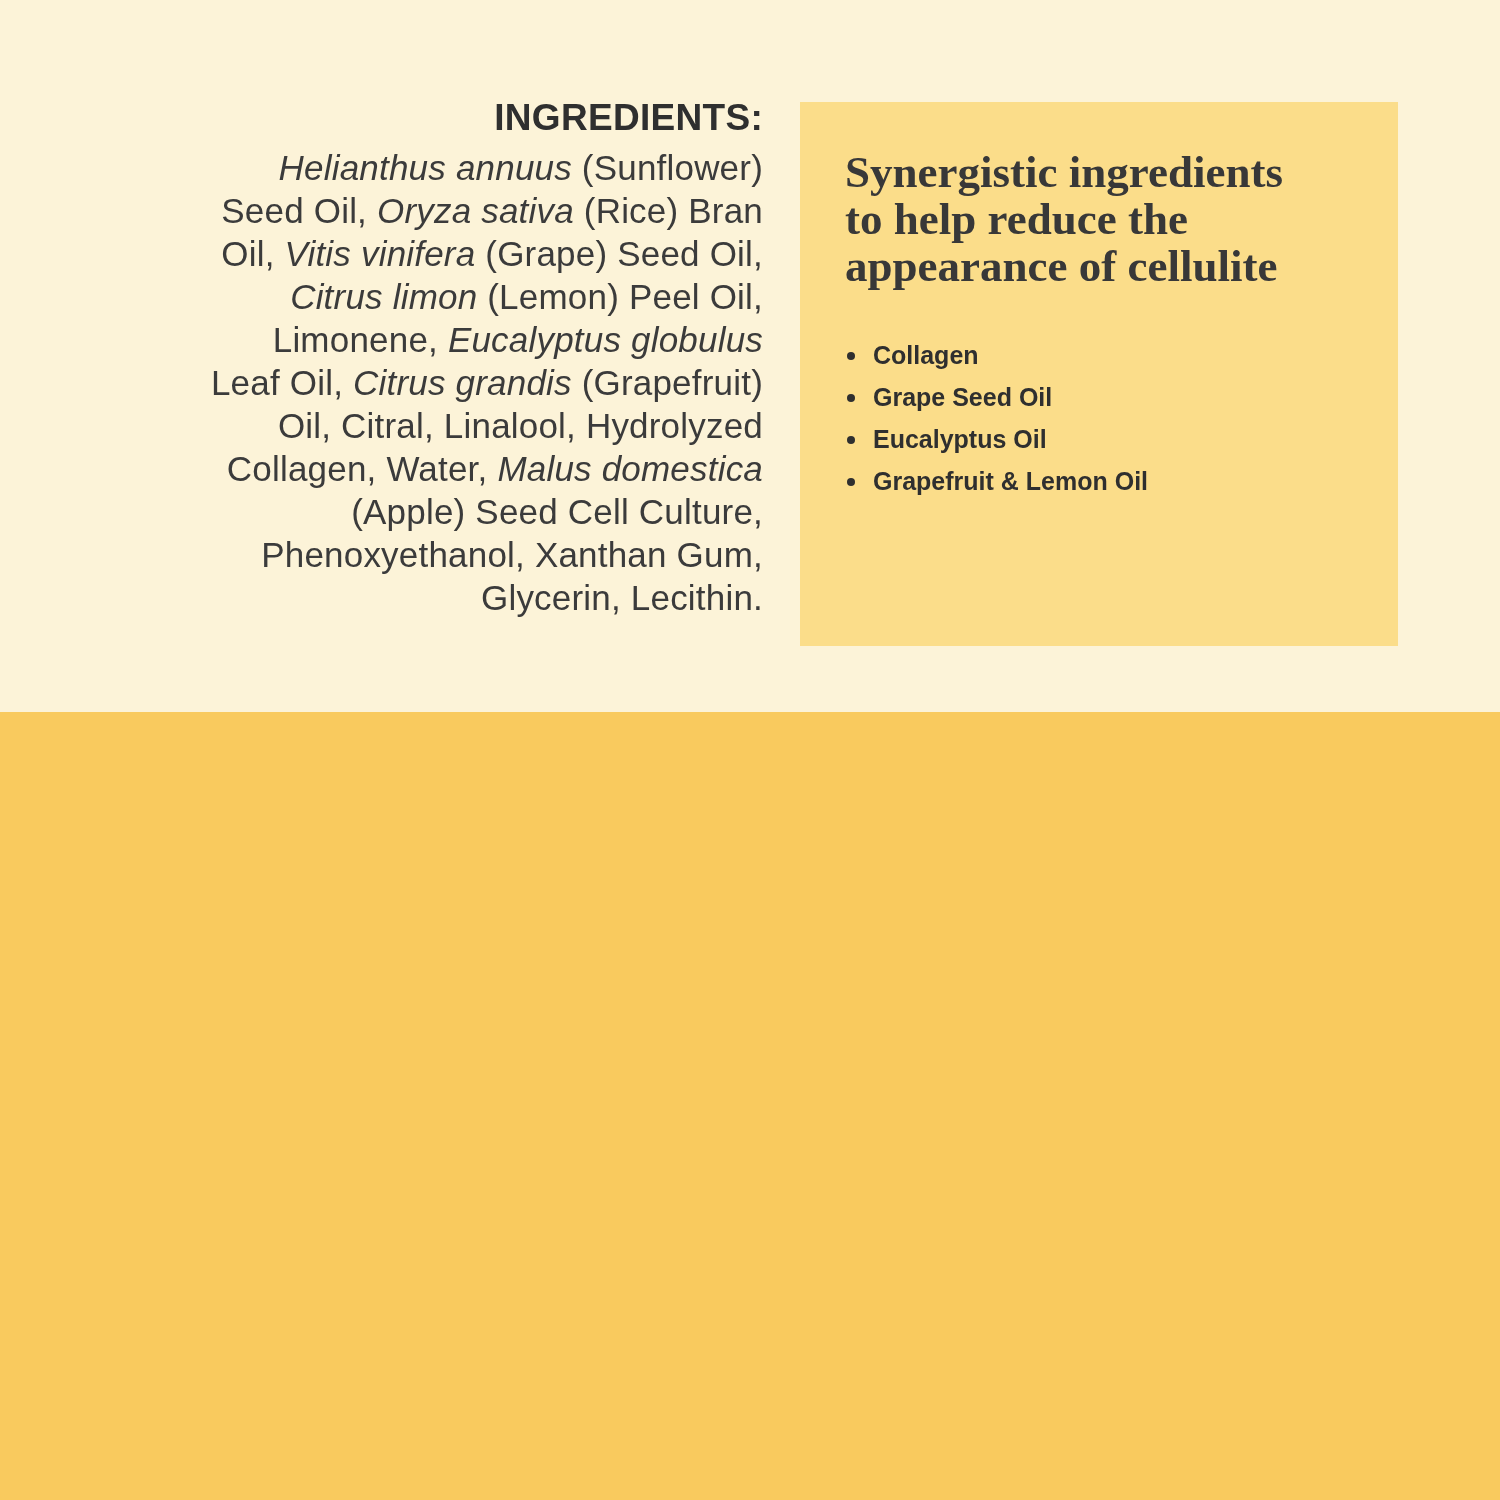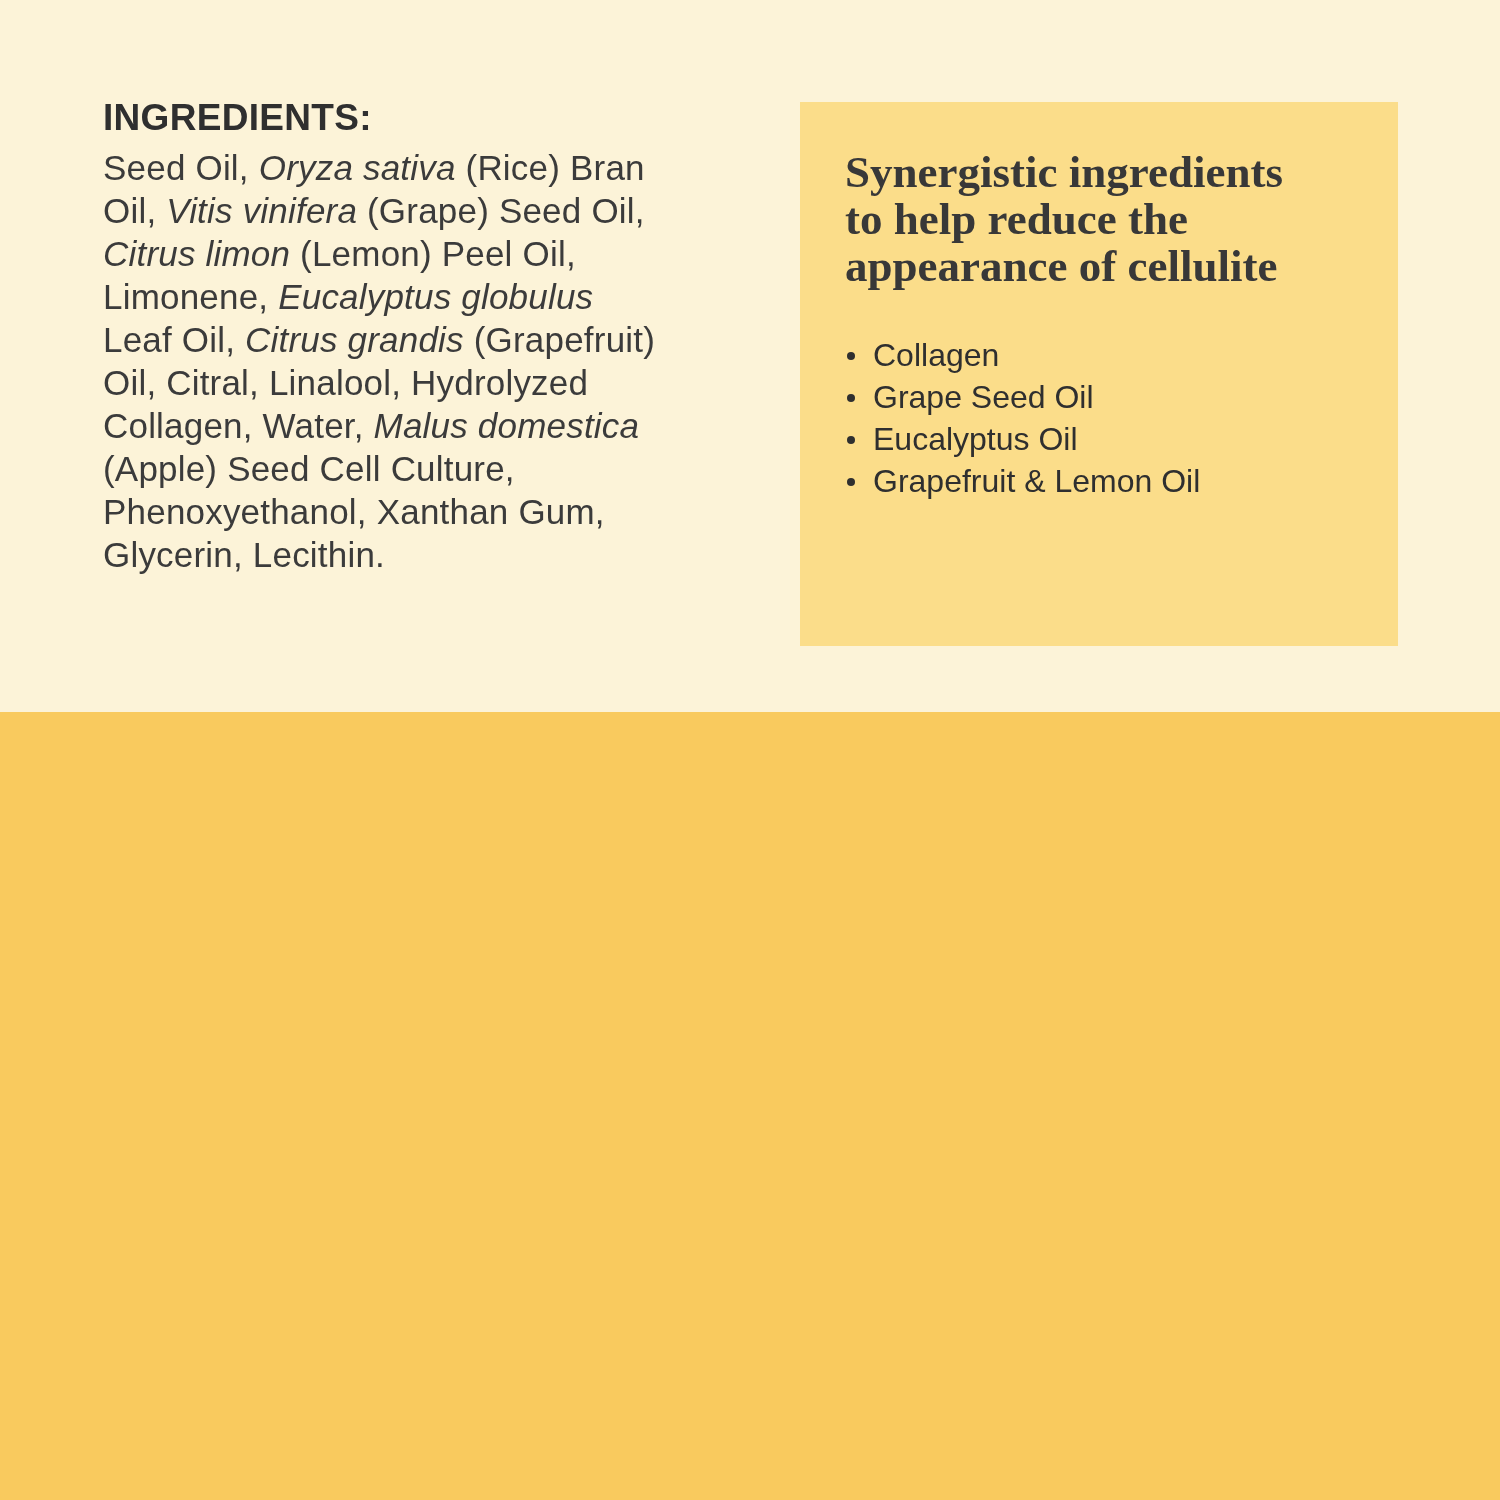--- a/index.html
+++ b/index.html
@@ -19,21 +19,21 @@
     color:var(--ink);
   }
   .top-section{
     position:absolute;left:0;top:0;width:1500px;height:712px;
     background:var(--cream);
   }
   .bottom-section{
     position:absolute;left:0;top:712px;width:1500px;height:788px;
     background:var(--bottom);
   }
-  .text-block{position:absolute;}
+  .text-block{position:absolute;text-align:right;}
   .section-heading{
     font-size:37px;font-weight:bold;line-height:44px;
     color:var(--ink_strong);
     letter-spacing:.3px;
     margin-bottom:6px;
   }
   .body-lines .line{
     font-size:35px;line-height:43px;
     letter-spacing:.2px;
     white-space:nowrap;
@@ -50,21 +50,21 @@
   .benefit-heading .line{
     font-family:"Liberation Serif", serif;
     font-weight:bold;
     font-size:45px;line-height:47px;
     color:#383838;
     white-space:nowrap;
   }
   .benefit-list{margin-top:44px;}
   .benefit-list .line{
     position:relative;
-    font-size:32px;line-height:42px;font-weight:normal;
+    font-size:25px;line-height:42px;font-weight:bold;
     color:var(--ink_strong);
     padding-left:28px;
     white-space:nowrap;
   }
   .benefit-list .line::before{
     content:"";
     position:absolute;left:2px;top:18px;
     width:8px;height:8px;border-radius:50%;
     background:var(--ink_strong);
   }
@@ -72,20 +72,21 @@
 </head>
 <body>
 
 <div class="label">
 
   <div class="top-section">
 
     <div class="text-block ingredients">
       <div class="section-heading">INGREDIENTS:</div>
       <div class="body-lines">
+          <div class="line"><span class="em">Helianthus annuus</span><span> (Sunflower)</span></div>
           <div class="line"><span>Seed Oil, </span><span class="em">Oryza sativa</span><span> (Rice) Bran</span></div>
           <div class="line"><span>Oil, </span><span class="em">Vitis vinifera</span><span> (Grape) Seed Oil,</span></div>
           <div class="line"><span class="em">Citrus limon</span><span> (Lemon) Peel Oil,</span></div>
           <div class="line"><span>Limonene, </span><span class="em">Eucalyptus globulus</span></div>
           <div class="line"><span>Leaf Oil, </span><span class="em">Citrus grandis</span><span> (Grapefruit)</span></div>
           <div class="line"><span>Oil, Citral, Linalool, Hydrolyzed</span></div>
           <div class="line"><span>Collagen, Water, </span><span class="em">Malus domestica</span></div>
           <div class="line"><span>(Apple) Seed Cell Culture,</span></div>
           <div class="line"><span>Phenoxyethanol, Xanthan Gum,</span></div>
           <div class="line"><span>Glycerin, Lecithin.</span></div>

